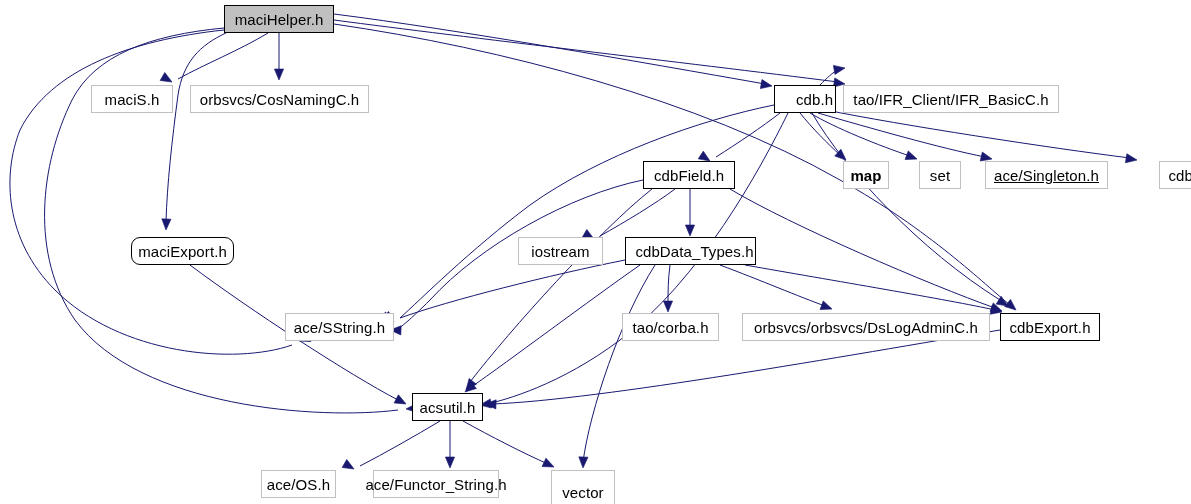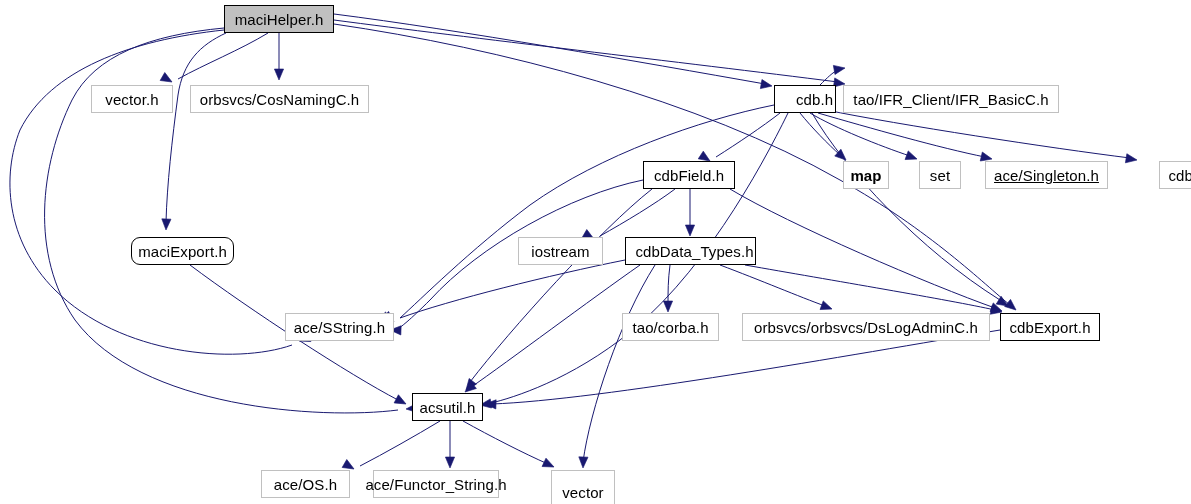--- a/index.html
+++ b/index.html
@@ -119,21 +119,21 @@
         <polygon points="0,0 -11,-4.6 -11,4.6" fill="#191970" stroke="#191970" stroke-width="0.6" transform="translate(450,468) rotate(90)"></polygon>
         <path d="M 463,421 C 490,436 525,454 548,464" fill="none" stroke="#191970" stroke-width="1"></path>
         <polygon points="0,0 -11,-4.6 -11,4.6" fill="#191970" stroke="#191970" stroke-width="0.6" transform="translate(554,467) rotate(25)"></polygon>
       </g>
   </svg>
   <div id="nodes-layer">
       <div class="node-box root" style="left: 224px; top: 5px; width: 110px; height: 28px;">
         <span class="node-label">maciHelper.h</span>
       </div>
       <div class="node-box" style="left: 91px; top: 85px; width: 82px; height: 28px;">
-        <span class="node-label">vector.h</span>
+        <span class="node-label">maciS.h</span>
       </div>
       <div class="node-box" style="left: 190px; top: 85px; width: 179px; height: 28px;">
         <span class="node-label">orbsvcs/CosNamingC.h</span>
       </div>
       <div class="node-box strong" style="left: 774px; top: 85px; width: 62px; height: 28px; padding-left: 19px;">
         <span class="node-label">cdb.h</span>
       </div>
       <div class="node-box" style="left: 843px; top: 85px; width: 216px; height: 28px;">
         <span class="node-label">tao/IFR_Client/IFR_BasicC.h</span>
       </div>
@@ -169,21 +169,21 @@
       </div>
       <div class="node-box" style="left: 742px; top: 313px; width: 248px; height: 28px;">
         <span class="node-label">orbsvcs/orbsvcs/DsLogAdminC.h</span>
       </div>
       <div class="node-box strong" style="left: 1000px; top: 313px; width: 100px; height: 28px;">
         <span class="node-label">cdbExport.h</span>
       </div>
       <div class="node-box strong" style="left: 412px; top: 393px; width: 71px; height: 28px;">
         <span class="node-label">acsutil.h</span>
       </div>
-      <div class="node-box" style="left: 261px; top: 470px; width: 89px; height: 28px;">
+      <div class="node-box" style="left: 261px; top: 470px; width: 75px; height: 28px;">
         <span class="node-label">ace/OS.h</span>
       </div>
       <div class="node-box" style="left: 373px; top: 470px; width: 126px; height: 28px;">
         <span class="node-label">ace/Functor_String.h</span>
       </div>
       <div class="node-box" style="left: 551px; top: 470px; width: 64px; height: 45px;">
         <span class="node-label">vector</span>
       </div>
     </div>
 </div>

